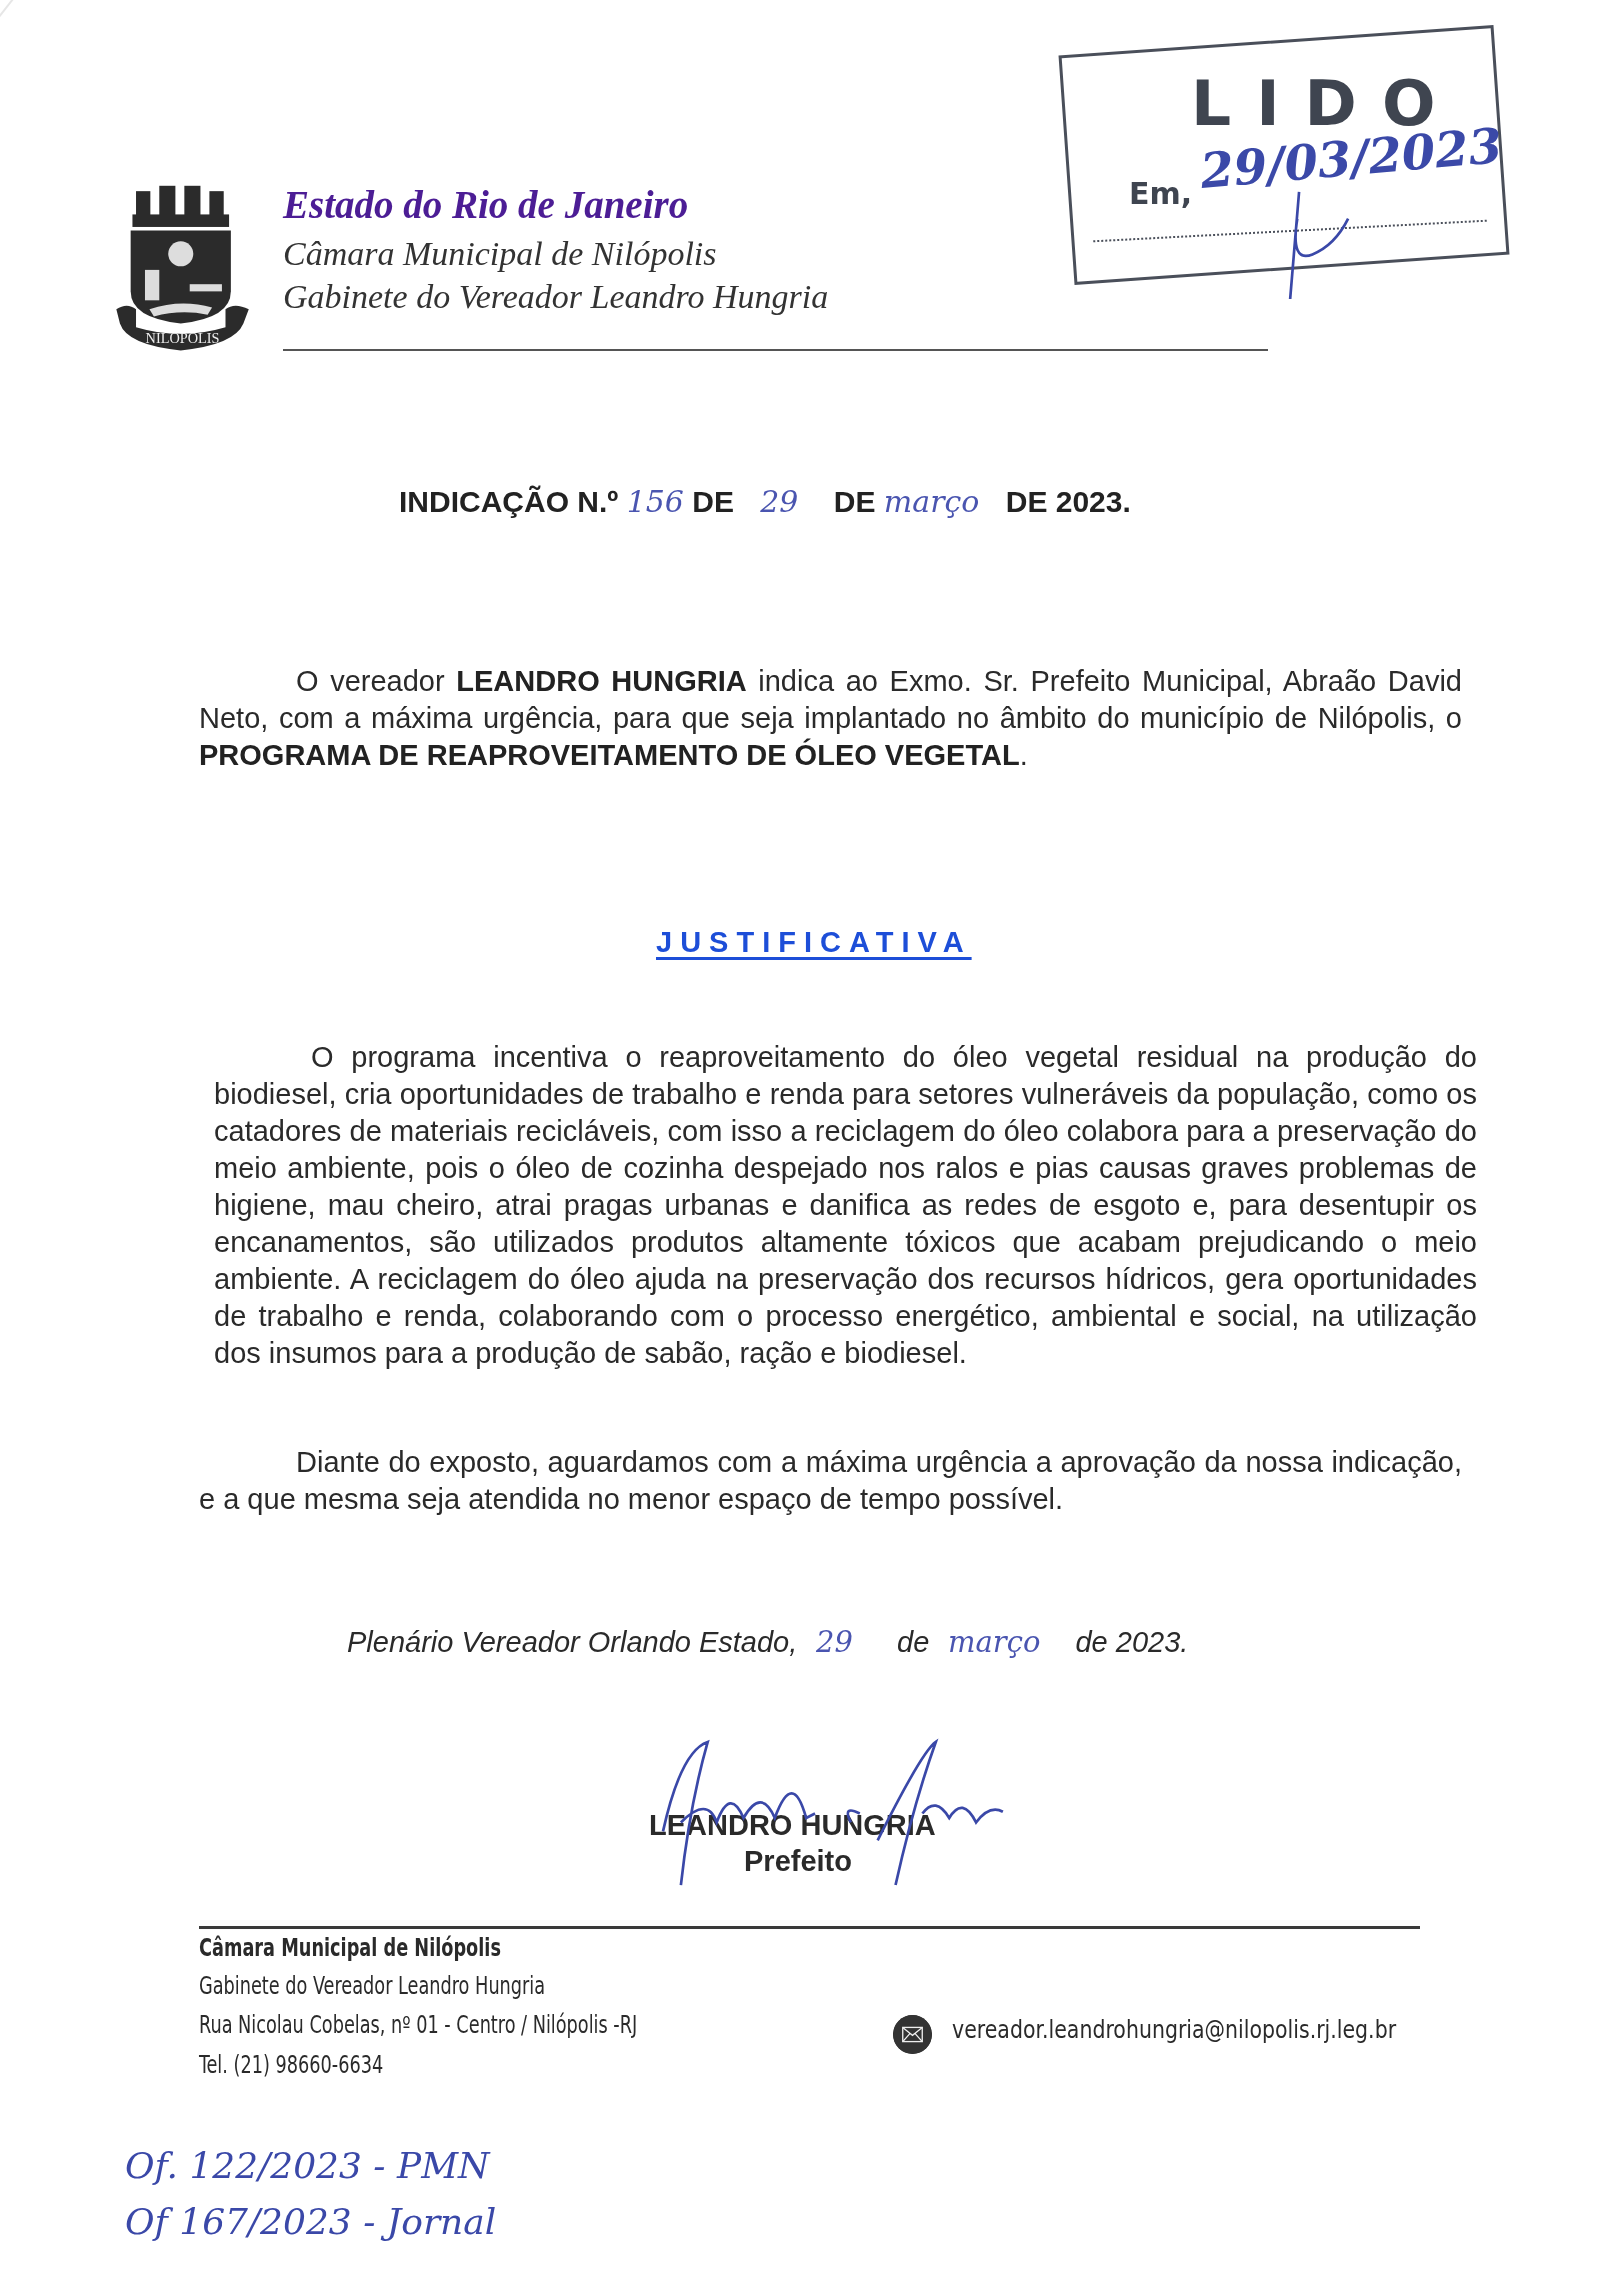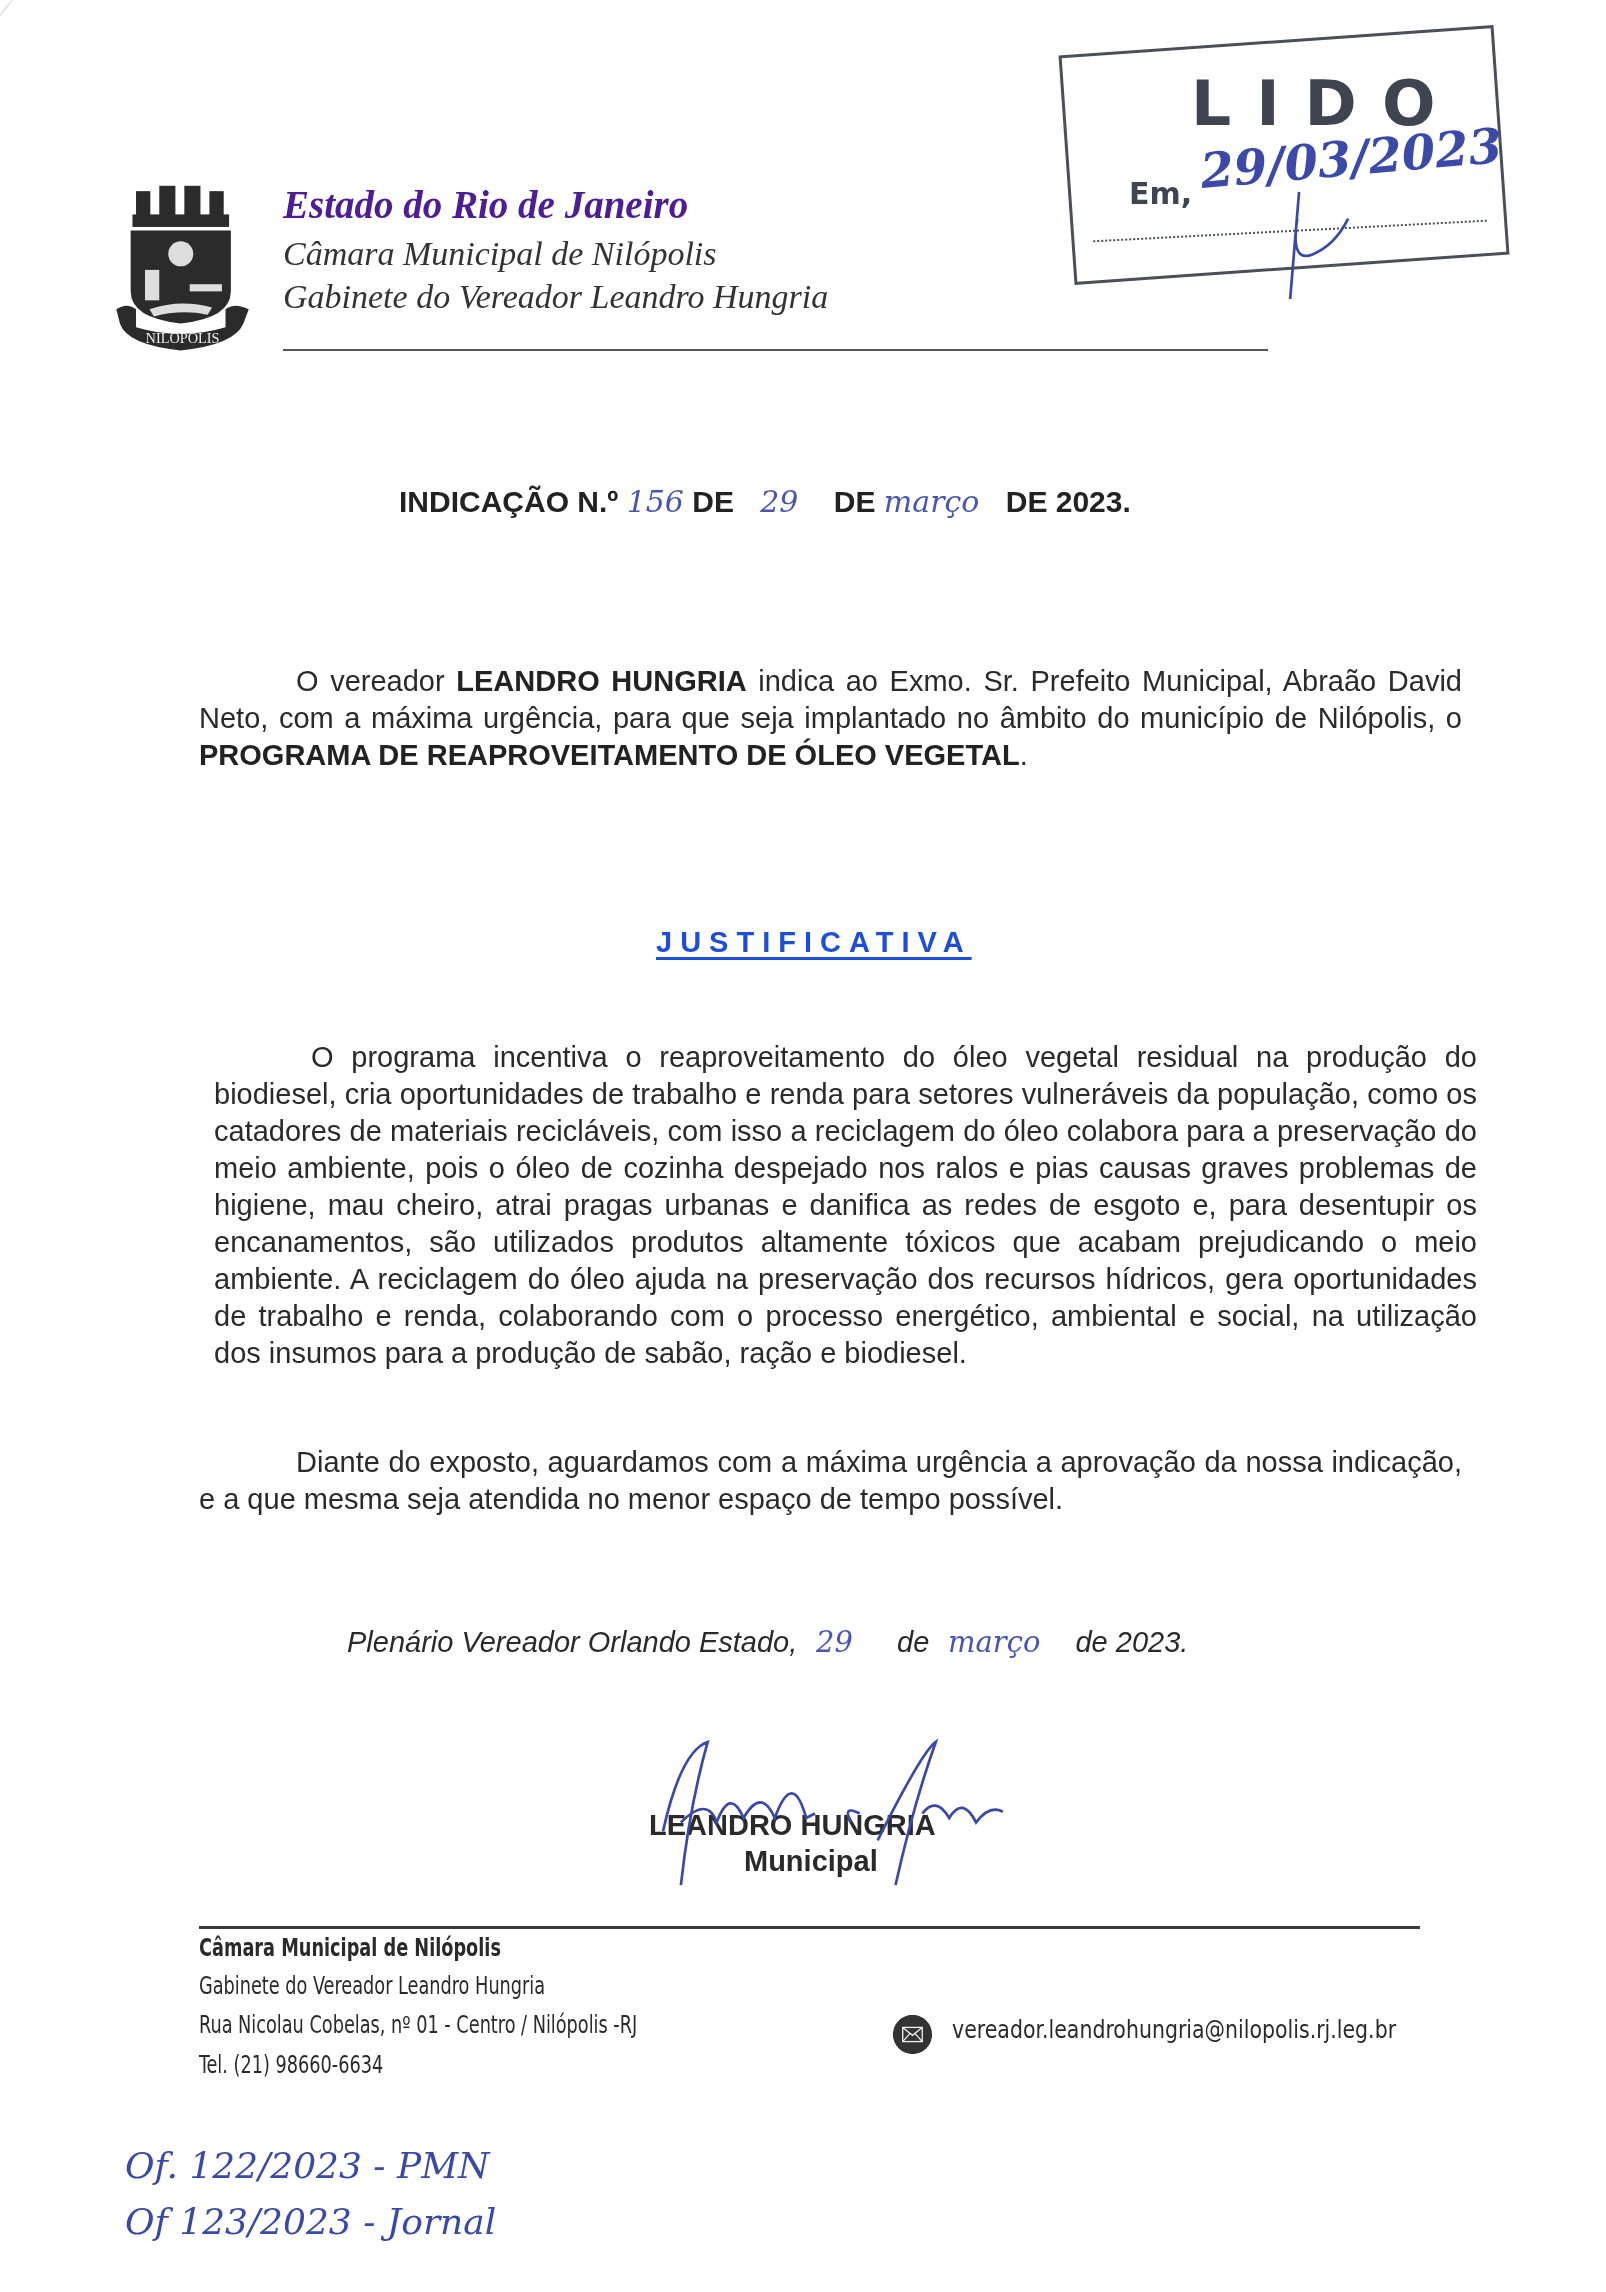--- a/index.html
+++ b/index.html
@@ -123,33 +123,33 @@
 
 <div class="abs closing">
   <span>Plenário Vereador Orlando Estado,</span>
   <span class="hw" style="margin:0 36px 0 10.7px">29</span>
   <span>de</span>
   <span class="hw" style="margin:0 27px 0 10.7px">março</span>
   <span>de 2023.</span>
 </div>
 
 <div class="abs sig-name">LEANDRO HUNGRIA</div>
-<div class="abs sig-role">Municipal</div>
+<div class="abs sig-role">Prefeito</div>
 <svg class="abs sig-scribble" viewBox="0 0 440 180">
   <path d="M40 110 Q60 20 90 10 Q70 80 60 170 M60 100 Q90 70 100 100 Q115 60 130 95 Q150 60 165 95 Q185 40 200 95 L210 90 M250 100 Q240 80 260 90 M280 120 Q330 20 345 10 Q320 80 300 170 M330 90 Q345 70 360 95 Q375 70 390 100 Q405 80 420 88" stroke="#3a48a8" stroke-width="3" fill="none"></path>
 </svg>
 
 <div class="abs foot-rule"></div>
 <div class="abs foot-line f1">Câmara Municipal de Nilópolis</div>
 <div class="abs foot-line f2">Gabinete do Vereador Leandro Hungria</div>
 <div class="abs foot-line f3">Rua Nicolau Cobelas, nº 01 - Centro / Nilópolis -RJ</div>
 <div class="abs foot-line f4">Tel. (21) 98660-6634</div>
 
 <svg class="abs mail-icon" viewBox="0 0 44 44">
   <circle cx="22" cy="22" r="22" fill="#333"></circle>
   <rect x="11" y="14" width="22" height="16" fill="none" stroke="#eee" stroke-width="1.5"></rect>
   <path d="M11 14 L22 23 L33 14 M11 30 L19 21 M33 30 L25 21" stroke="#eee" stroke-width="1.5" fill="none"></path>
 </svg>
 <div class="abs email">vereador.leandrohungria@nilopolis.rj.leg.br</div>
 
 <div class="abs note n1">Of. 122/2023 - PMN</div>
-<div class="abs note n2">Of 123/2023 - Jornal</div>
+<div class="abs note n2">Of 167/2023 - Jornal</div>
 
 
 </body></html>

